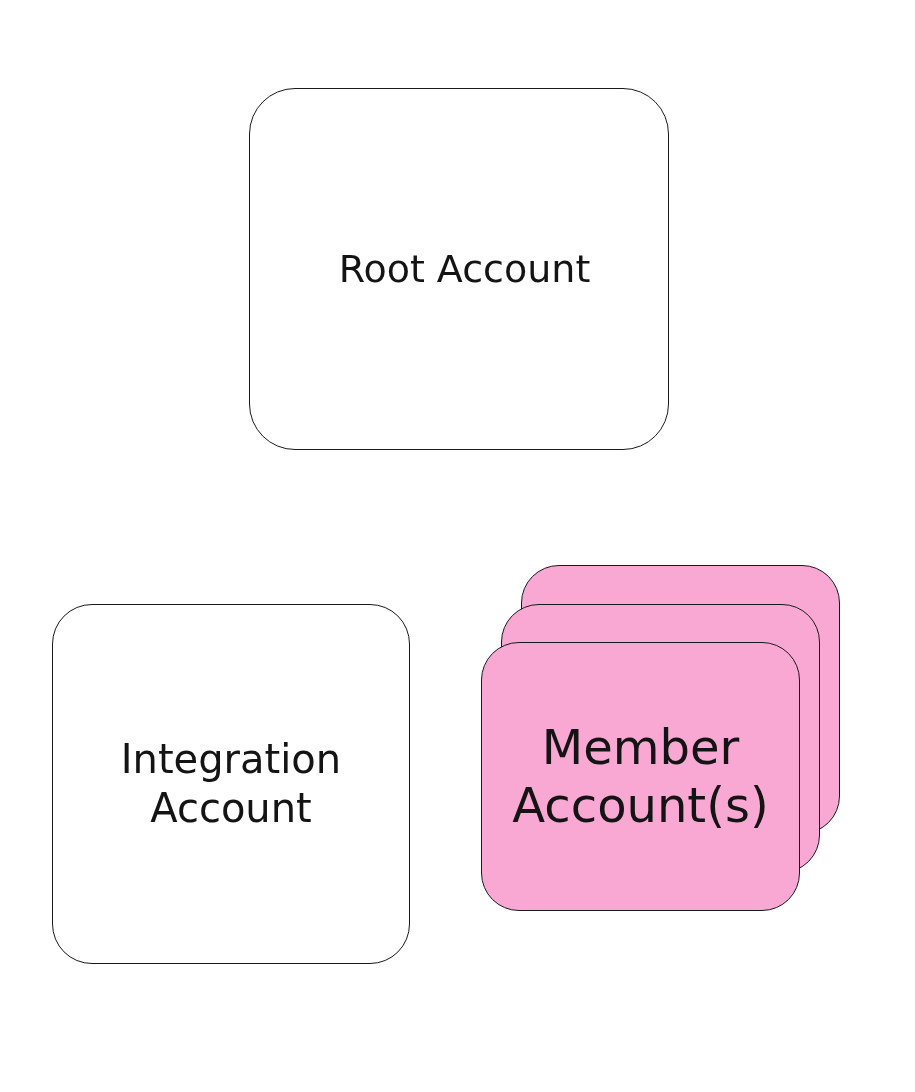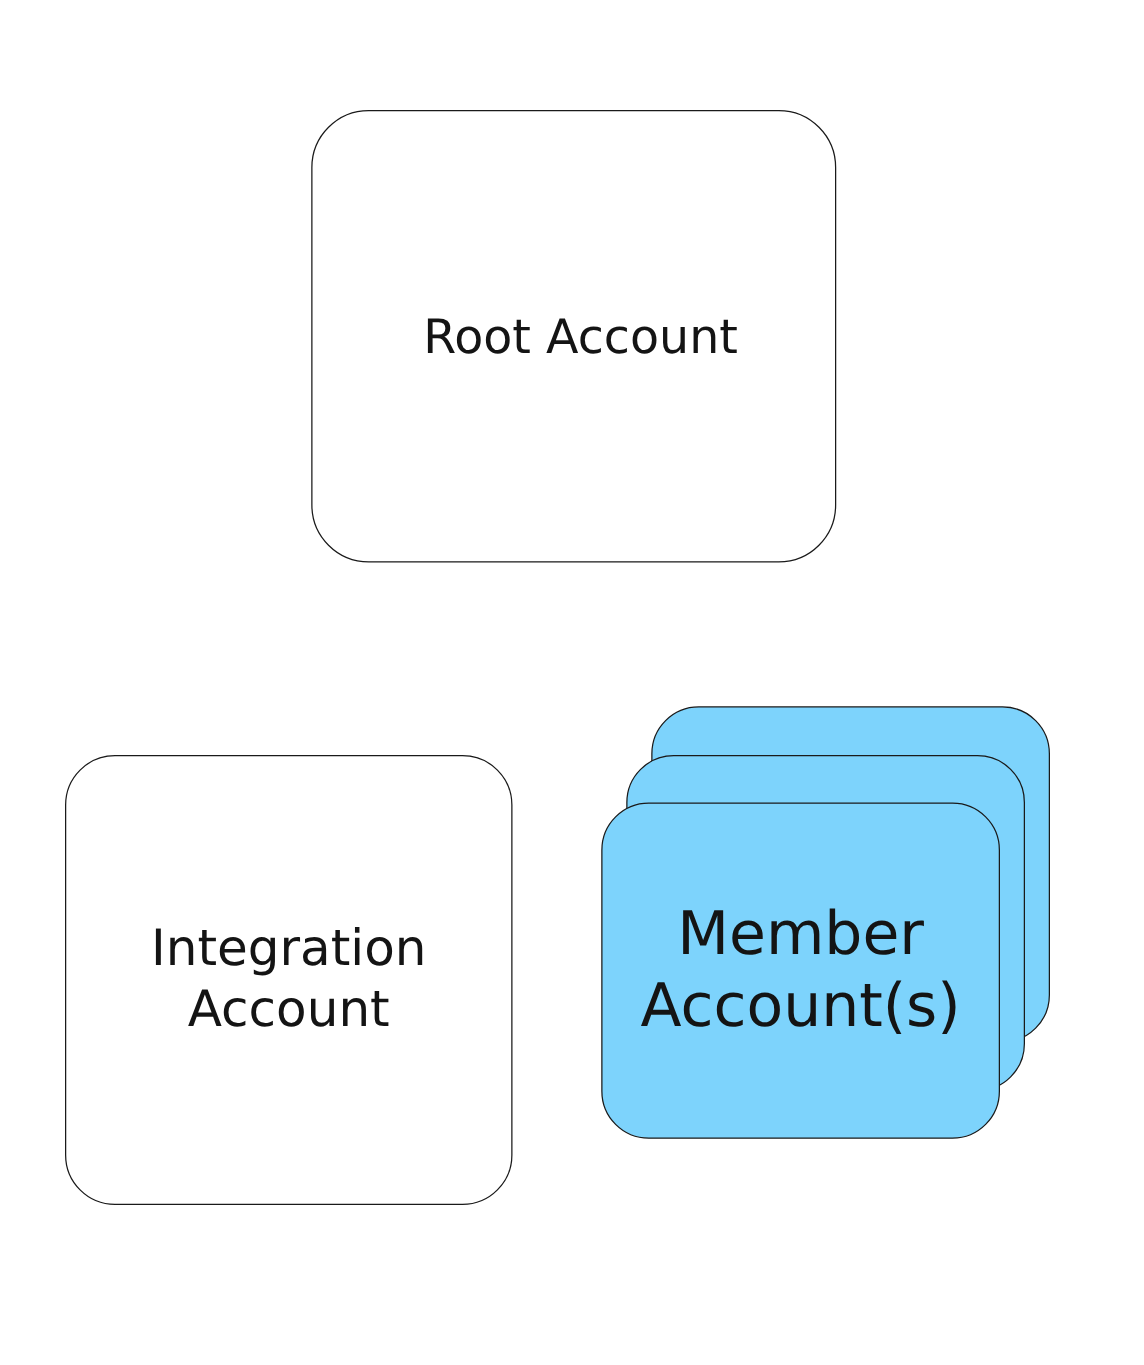--- a/index.html
+++ b/index.html
@@ -58,21 +58,21 @@
   #member-stack {
     position: absolute;
     left: 481px;
     top: 565px;
     width: 394px;
     height: 348px;
   }
   .stack-card {
     position: absolute;
     box-sizing: border-box;
-    background: #7dd3fc;
+    background: #f9a8d4;
     border: 1.5px solid #1a1a1a;
     border-radius: 38px;
     width: 319px;
     height: 269px;
   }
   
   .stack-card.layer-3 {
     left: 40px;
     top: 0px;
   }

